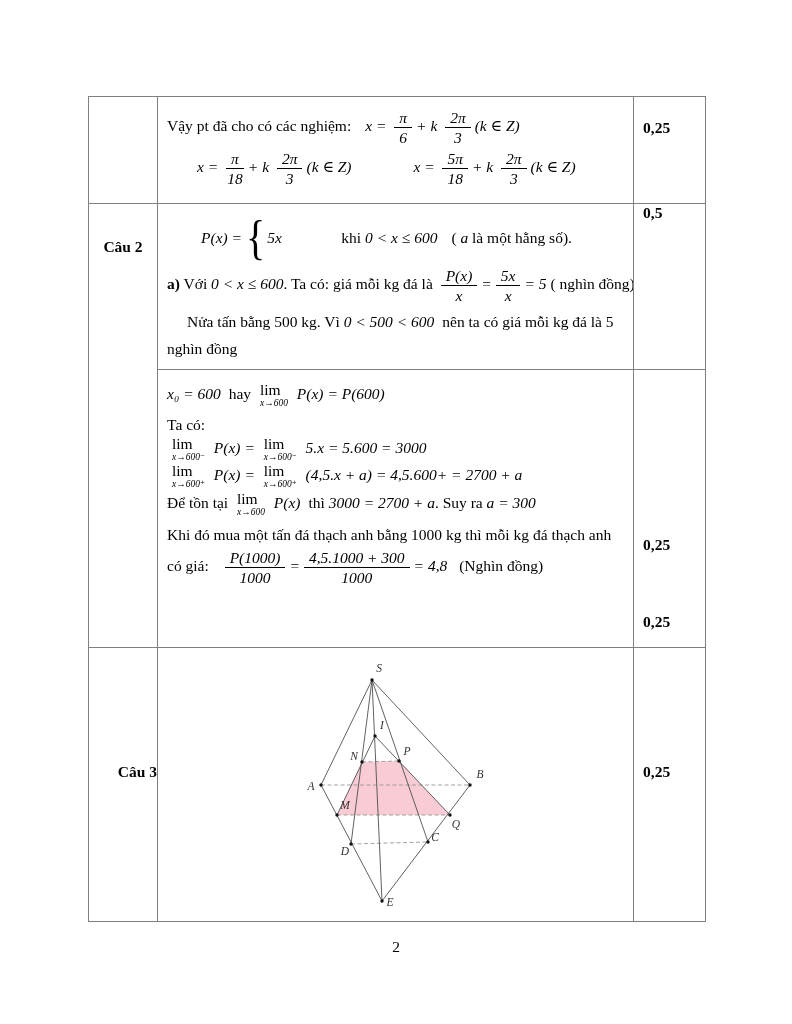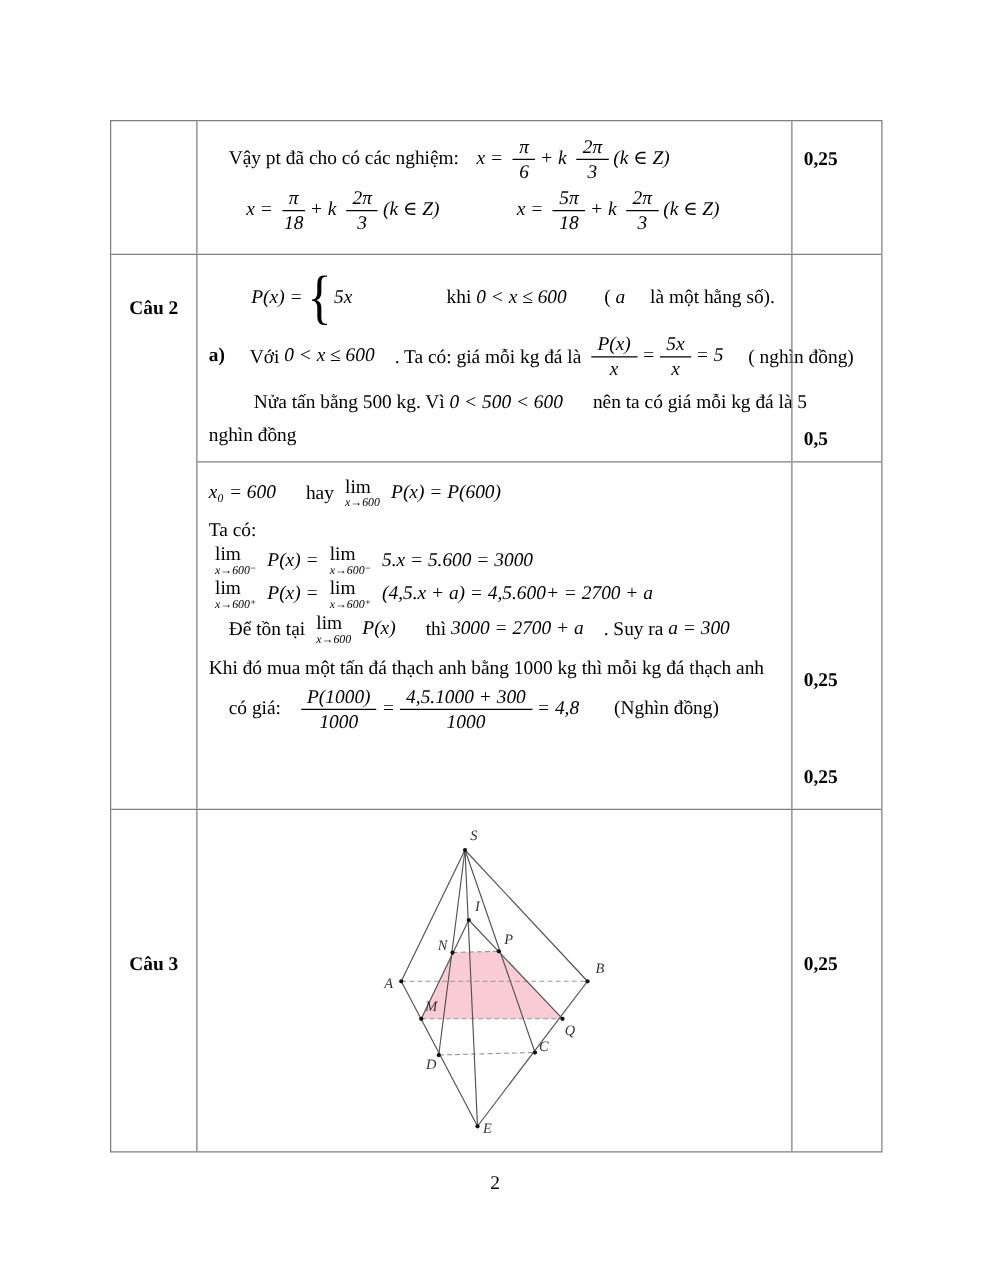--- a/index.html
+++ b/index.html
@@ -10,38 +10,38 @@
     border: 1px solid #7f7f7f; display: flex; flex-direction: column; }
   .trow { display: flex; width: 100%; }
   .r1 { height: 107px; }
   .r2 { height: 444px; border-top: 1px solid #7f7f7f; }
   .r3 { height: 275px; border-top: 1px solid #7f7f7f; }
   .c1 { width: 69px; flex: none; border-right: 1px solid #7f7f7f; }
   .c2 { flex: 1; min-width: 0; }
   .c3 { width: 72px; flex: none; border-left: 1px solid #7f7f7f; }
   .qlabel { font-weight: bold; text-align: center; }
   .r2 .qlabel { padding-top: 34px; }
-  .r3 .qlabel { padding-top: 115px; }
+  .r3 .qlabel { padding-top: 115px; text-align: right; }
   .score { font-weight: bold; padding-left: 9px; }
   .r1 .score { padding-top: 22px; }
   .r3 .score { padding-top: 115px; }
 
   .r2-right { flex: 1; min-width: 0; display: flex; flex-direction: column; }
   .suba { height: 165px; display: flex; }
   .subb { height: 279px; border-top: 1px solid #7f7f7f; display: flex; }
-  .suba .c3 { display: flex; align-items: flex-end; padding-bottom: 8px; }
+  .suba .c3 { display: flex; align-items: flex-start; padding-bottom: 8px; }
   .subb .c3 { position: relative; }
   .subb .c3 .score { position: absolute; left: 0; }
   .score-b1 { top: 166px; }
   .score-b2 { top: 243px; }
 
   .cell-pad { padding-left: 9px; padding-right: 4px; }
   .line { white-space: nowrap; }
   .it { font-style: italic; }
-  .rm { font-style: normal; margin-left: 16px; }
+  .rm { font-style: normal; }
   .gap { display: inline-block; width: 8px; }
 
   .frac { display: inline-block; vertical-align: middle; text-align: center; margin: 0 4px; }
   .frac .fn { display: block; padding: 0 5px 1px; border-bottom: 1px solid #000; line-height: 1.1; }
   .frac .fd { display: block; padding-top: 1px; line-height: 1.1; }
 
   .lim { display: inline-block; vertical-align: middle; text-align: left; margin: 0 5px; line-height: 1; }
   .lim .lt { display: block; font-style: normal; }
   .lim .ls { display: block; font-size: 9.5px; font-style: italic; margin-top: 1px; }
 

